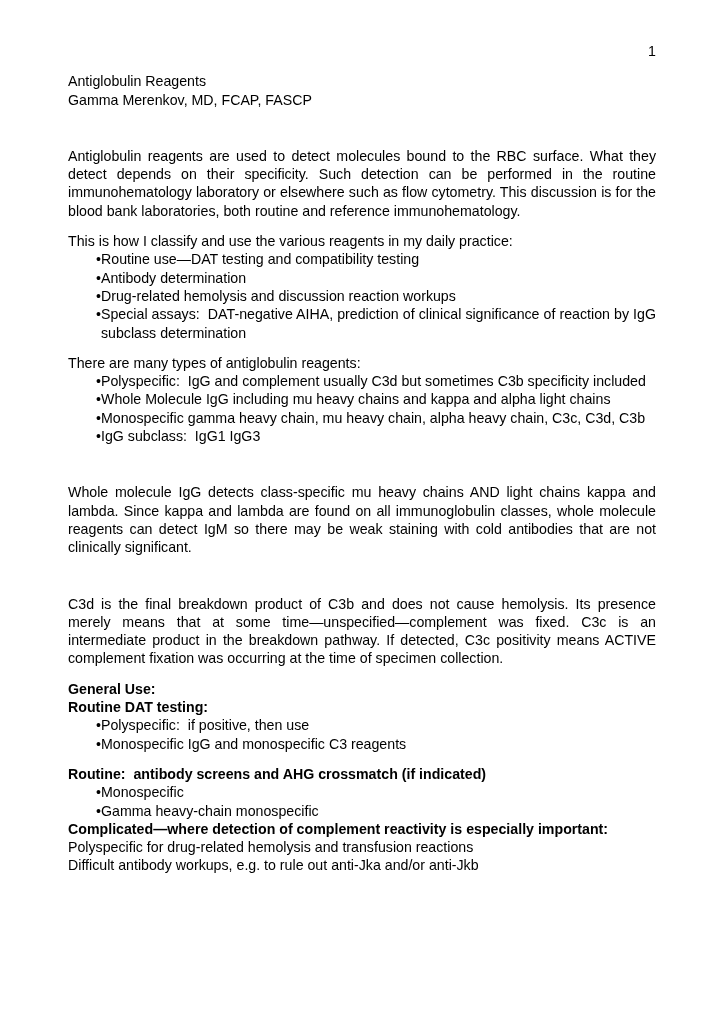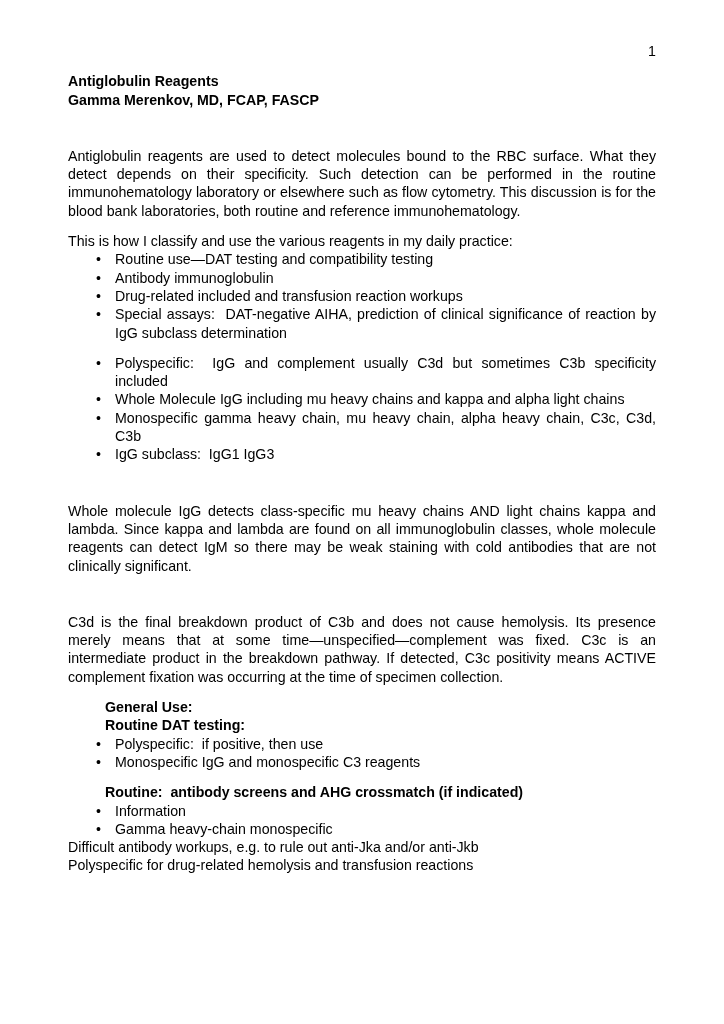--- a/index.html
+++ b/index.html
@@ -15,29 +15,29 @@
     line-height: 18.3px;
     overflow: hidden;
   }
   .content {
     position: absolute;
     left: 68px;
     top: 42px;
     width: 588px;
   }
   .pageno { text-align: right; margin-bottom: 12px; }
-  .titleblock { font-weight: bold; margin-bottom: 15px; }
+  .titleblock { font-weight: normal; margin-bottom: 15px; }
   .block { margin: 0 0 12px 0; }
   .just { text-align: justify; margin-top: 38px; }
-  .b { font-weight: bold; margin-left: 37px; }
+  .b { font-weight: bold; }
   .pre { white-space: pre-wrap; }
   ul.bullets { list-style: none; margin: 0; padding: 0; }
   li.li { position: relative; }
   .dot { position: absolute; left: 28px; top: 0; }
-  .li-text { display: block; margin-left: 47px; text-align: justify; }
+  .li-text { display: block; margin-left: 33px; text-align: justify; }
 </style>
 </head>
 <body>
 
 <div class="page">
   <div class="content">
 
     <div class="pageno">1</div>
 
     <div class="titleblock block">
@@ -49,34 +49,35 @@
 
     <section class="block">
       <div class="pre">This is how I classify and use the various reagents in my daily practice:</div>
       <ul class="bullets">
         <li class="li">
           <span class="dot">•</span>
           <span class="li-text">Routine use—DAT testing and compatibility testing</span>
         </li>
         <li class="li">
           <span class="dot">•</span>
-          <span class="li-text">Antibody immunoglobulin</span>
+          <span class="li-text">Antibody determination</span>
         </li>
         <li class="li">
           <span class="dot">•</span>
-          <span class="li-text">Drug-related included and transfusion reaction workups</span>
+          <span class="li-text">Drug-related hemolysis and discussion reaction workups</span>
         </li>
         <li class="li">
           <span class="dot">•</span>
           <span class="li-text">Special assays:&nbsp; DAT-negative AIHA, prediction of clinical significance of reaction by IgG subclass determination</span>
         </li>
       </ul>
     </section>
 
     <section class="block">
+      <div class="pre">There are many types of antiglobulin reagents:</div>
       <ul class="bullets">
         <li class="li">
           <span class="dot">•</span>
           <span class="li-text">Polyspecific:&nbsp; IgG and complement usually C3d but sometimes C3b specificity included</span>
         </li>
         <li class="li">
           <span class="dot">•</span>
           <span class="li-text">Whole Molecule IgG including mu heavy chains and kappa and alpha light chains</span>
         </li>
         <li class="li">
@@ -107,25 +108,26 @@
           <span class="li-text">Monospecific IgG and monospecific C3 reagents</span>
         </li>
       </ul>
     </section>
 
     <section class="block">
       <div class="b">Routine:&nbsp; antibody screens and AHG crossmatch (if indicated)</div>
       <ul class="bullets">
         <li class="li">
           <span class="dot">•</span>
-          <span class="li-text">Information</span>
+          <span class="li-text">Monospecific</span>
         </li>
         <li class="li">
           <span class="dot">•</span>
           <span class="li-text">Gamma heavy-chain monospecific</span>
         </li>
       </ul>
+      <div class="b">Complicated—where detection of complement reactivity is especially important:</div>
+      <div>Polyspecific for drug-related hemolysis and transfusion reactions</div>
       <div>Difficult antibody workups, e.g. to rule out anti-Jka and/or anti-Jkb</div>
-      <div>Polyspecific for drug-related hemolysis and transfusion reactions</div>
     </section>
 
   </div>
 </div>
 
 </body></html>

